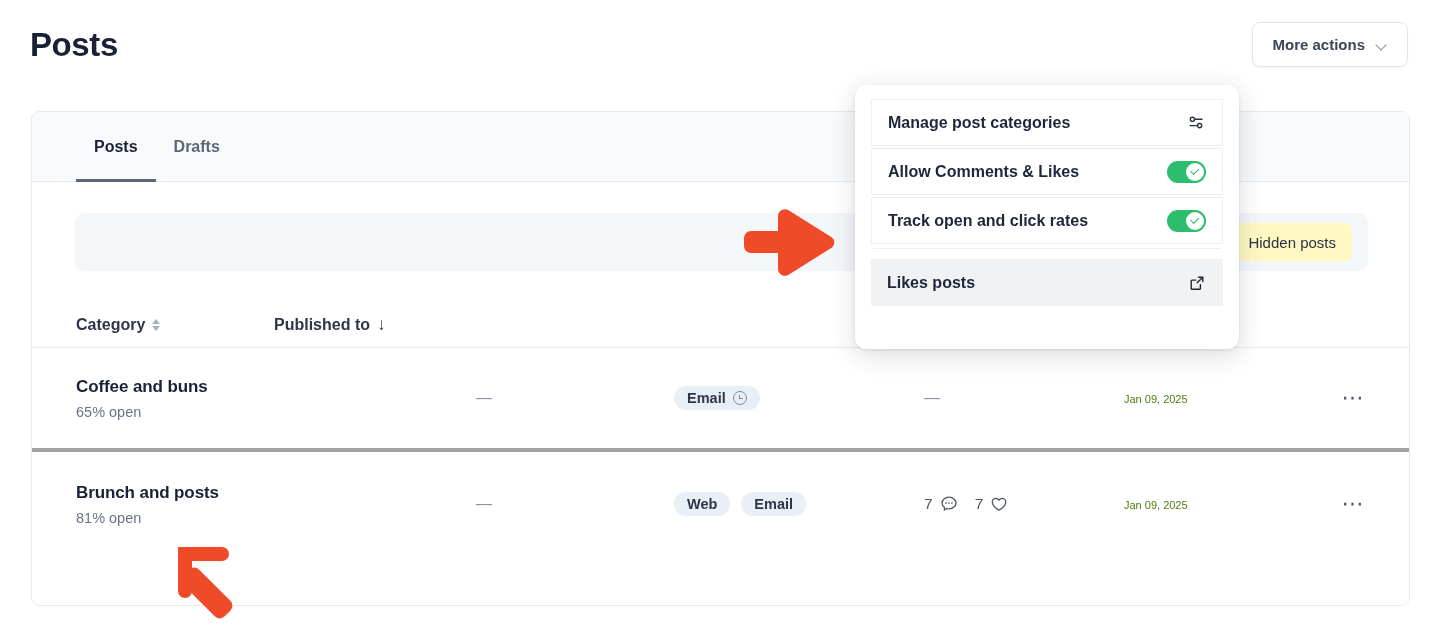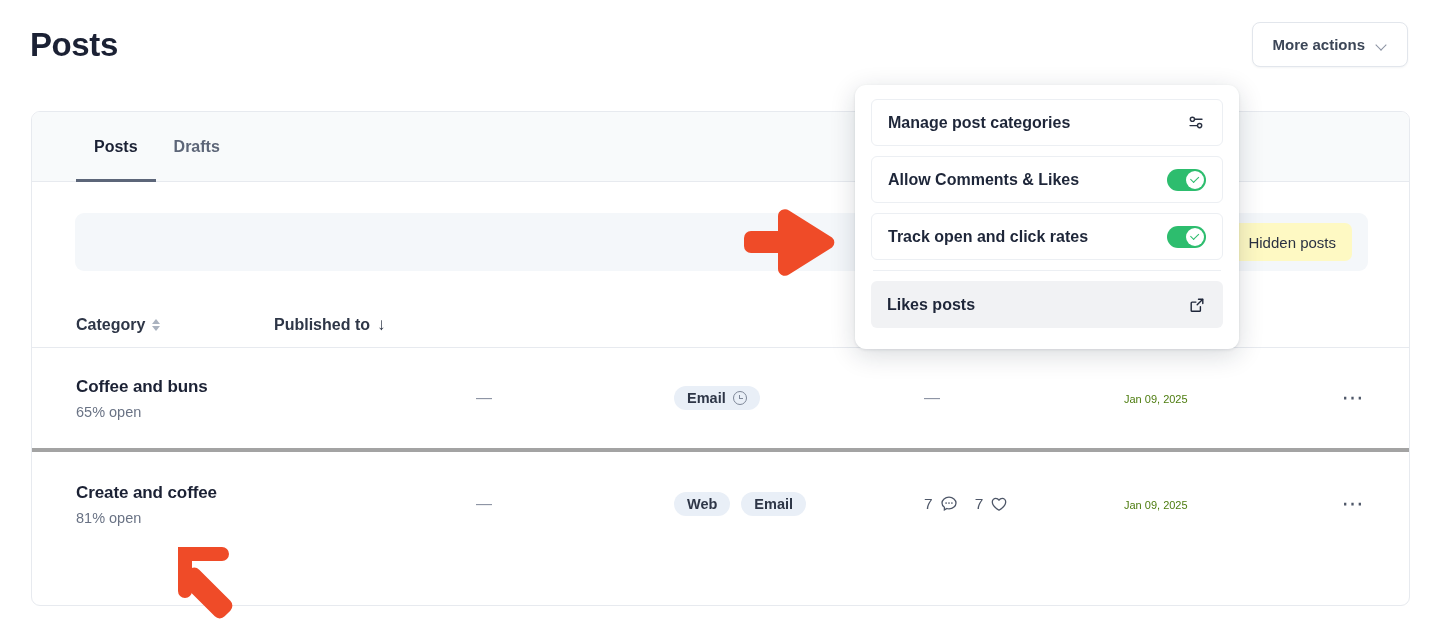--- a/index.html
+++ b/index.html
@@ -162,22 +162,22 @@
     width: 384px; height: 264px;
     background: #ffffff;
     border-radius: 11px;
     box-shadow: 0 6px 26px rgba(20,30,50,0.16), 0 1px 3px rgba(20,30,50,0.10);
     padding: 14px 16px;
     z-index: 40;
   }
   .menu-item {
     display: flex; align-items: center; justify-content: space-between;
     height: 47px; padding: 0 16px;
-    border: 1px solid #eceff3; border-radius: 6px;
-    margin-bottom: 10px;
+    border: 1px solid #eceff3; border-radius: 1px;
+    margin-bottom: 2px;
     font-size: 16px; font-weight: 700; color: #1e2639;
     cursor: pointer; background: #fff;
   }
   .menu-item.plain { border: none; }
   .menu-item.highlight { background: #f1f2f4; border: none; }
   .menu-sep { height: 1px; background: #eceff3; margin: 4px 2px 10px 2px; }
 
   .toggle {
     width: 39px; height: 22px; border-radius: 11px; background: #2dbd6e;
     position: relative; flex: none;
@@ -274,21 +274,21 @@
         <div class="col-date">
           <span class="date">Jan 09, 2025</span>
         </div>
         <div class="col-menu">
           <span class="dots">⋯</span>
         </div>
       </div>
 
       <div class="row">
         <div class="col-title">
-          <div class="post-title">Create and coffee</div>
+          <div class="post-title">Brunch and posts</div>
           <div class="post-sub">81% open</div>
         </div>
         <div class="col-cat">
           <span class="dash">—</span>
         </div>
         <div class="col-pub">
           <div class="badges">
             <span class="badge">
               <span>Web</span>
             </span>

